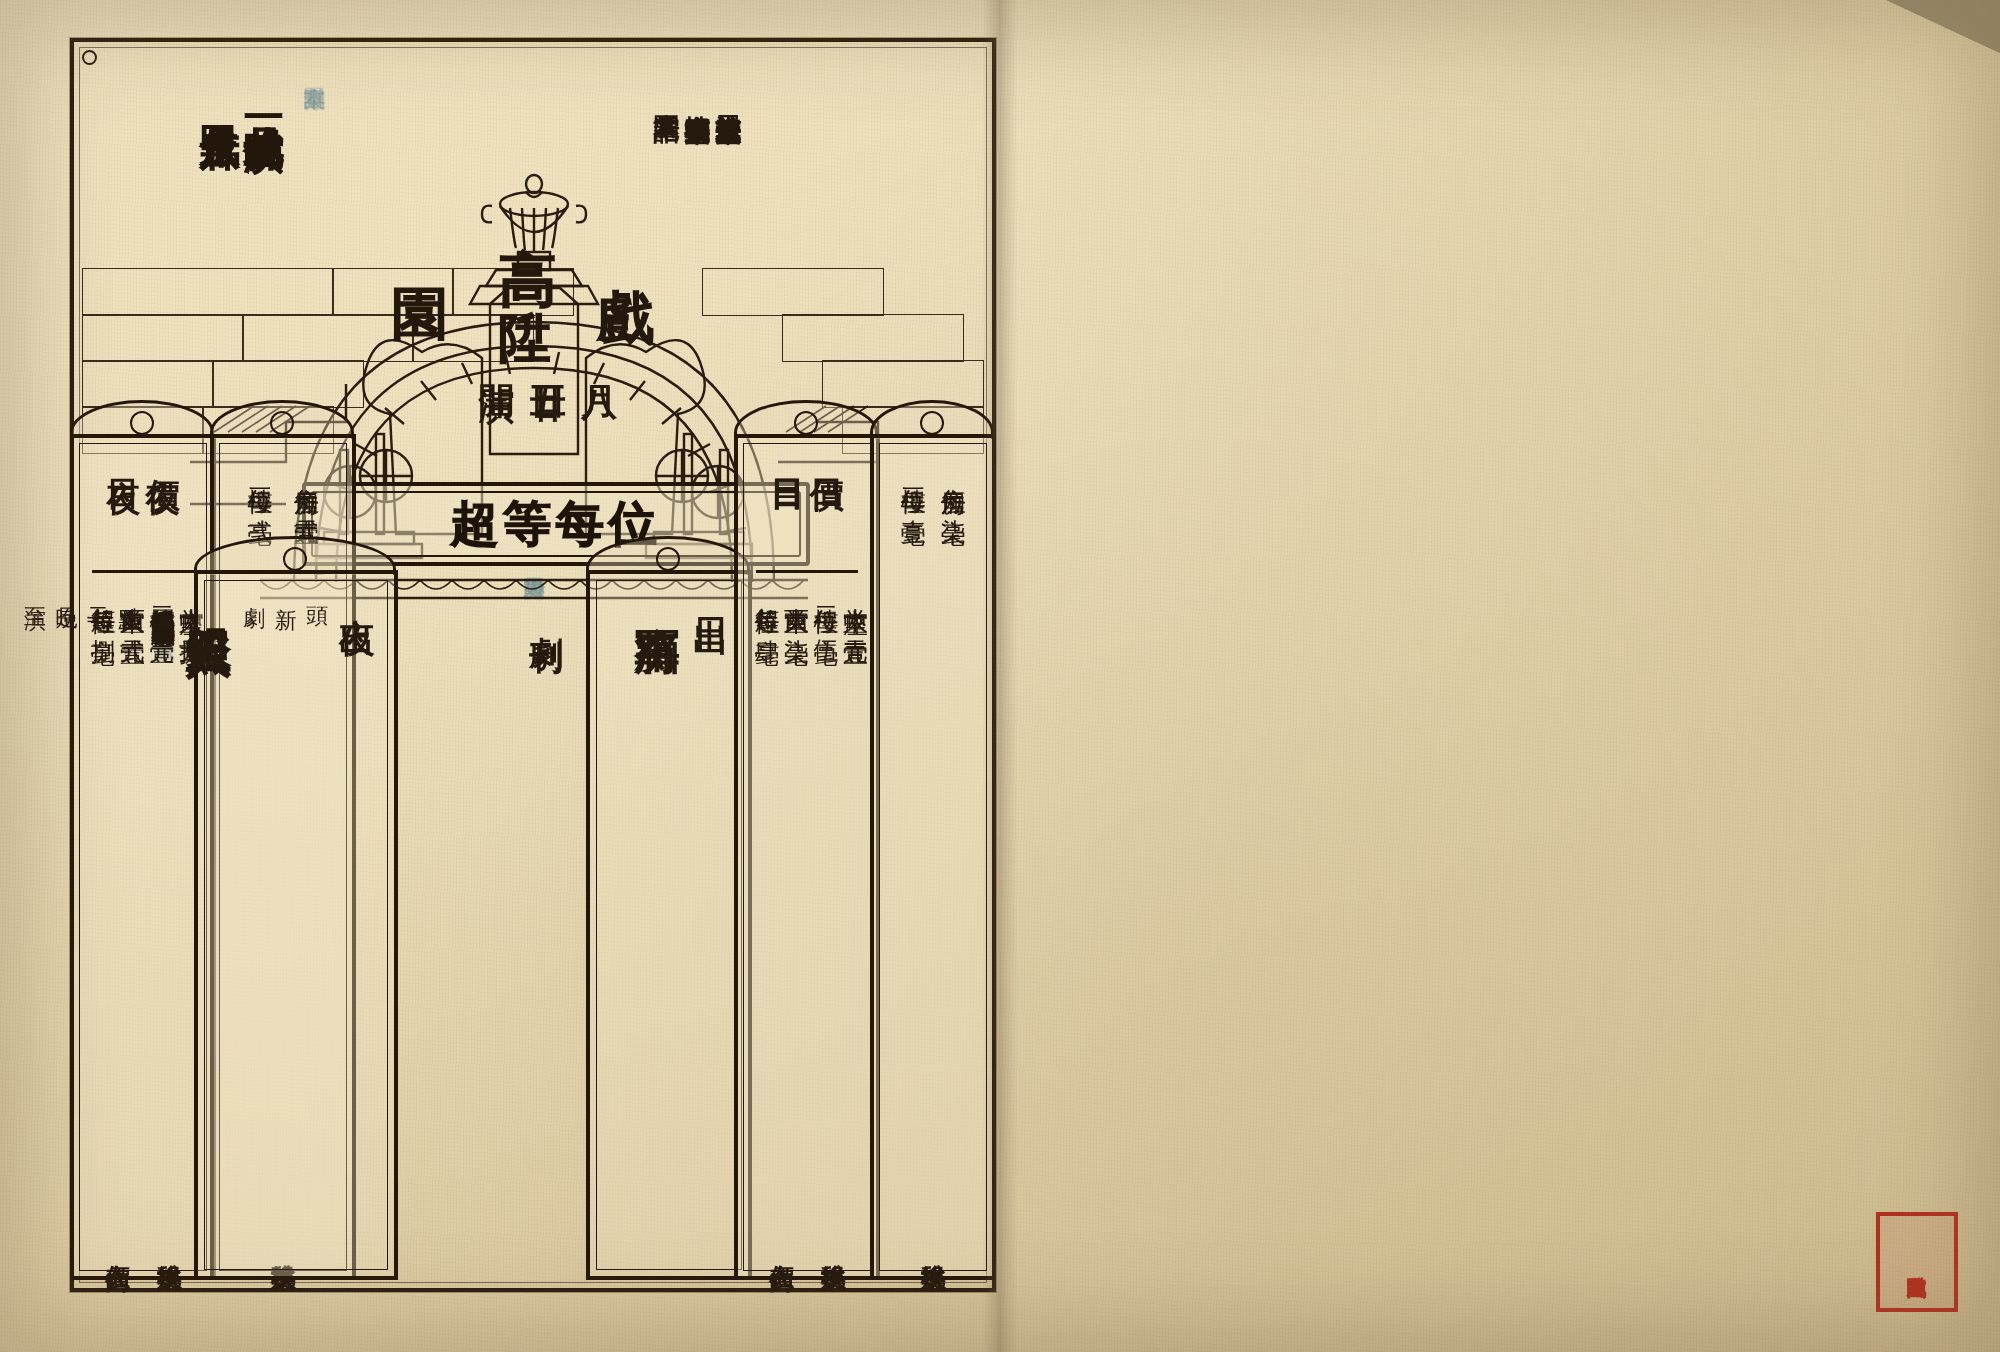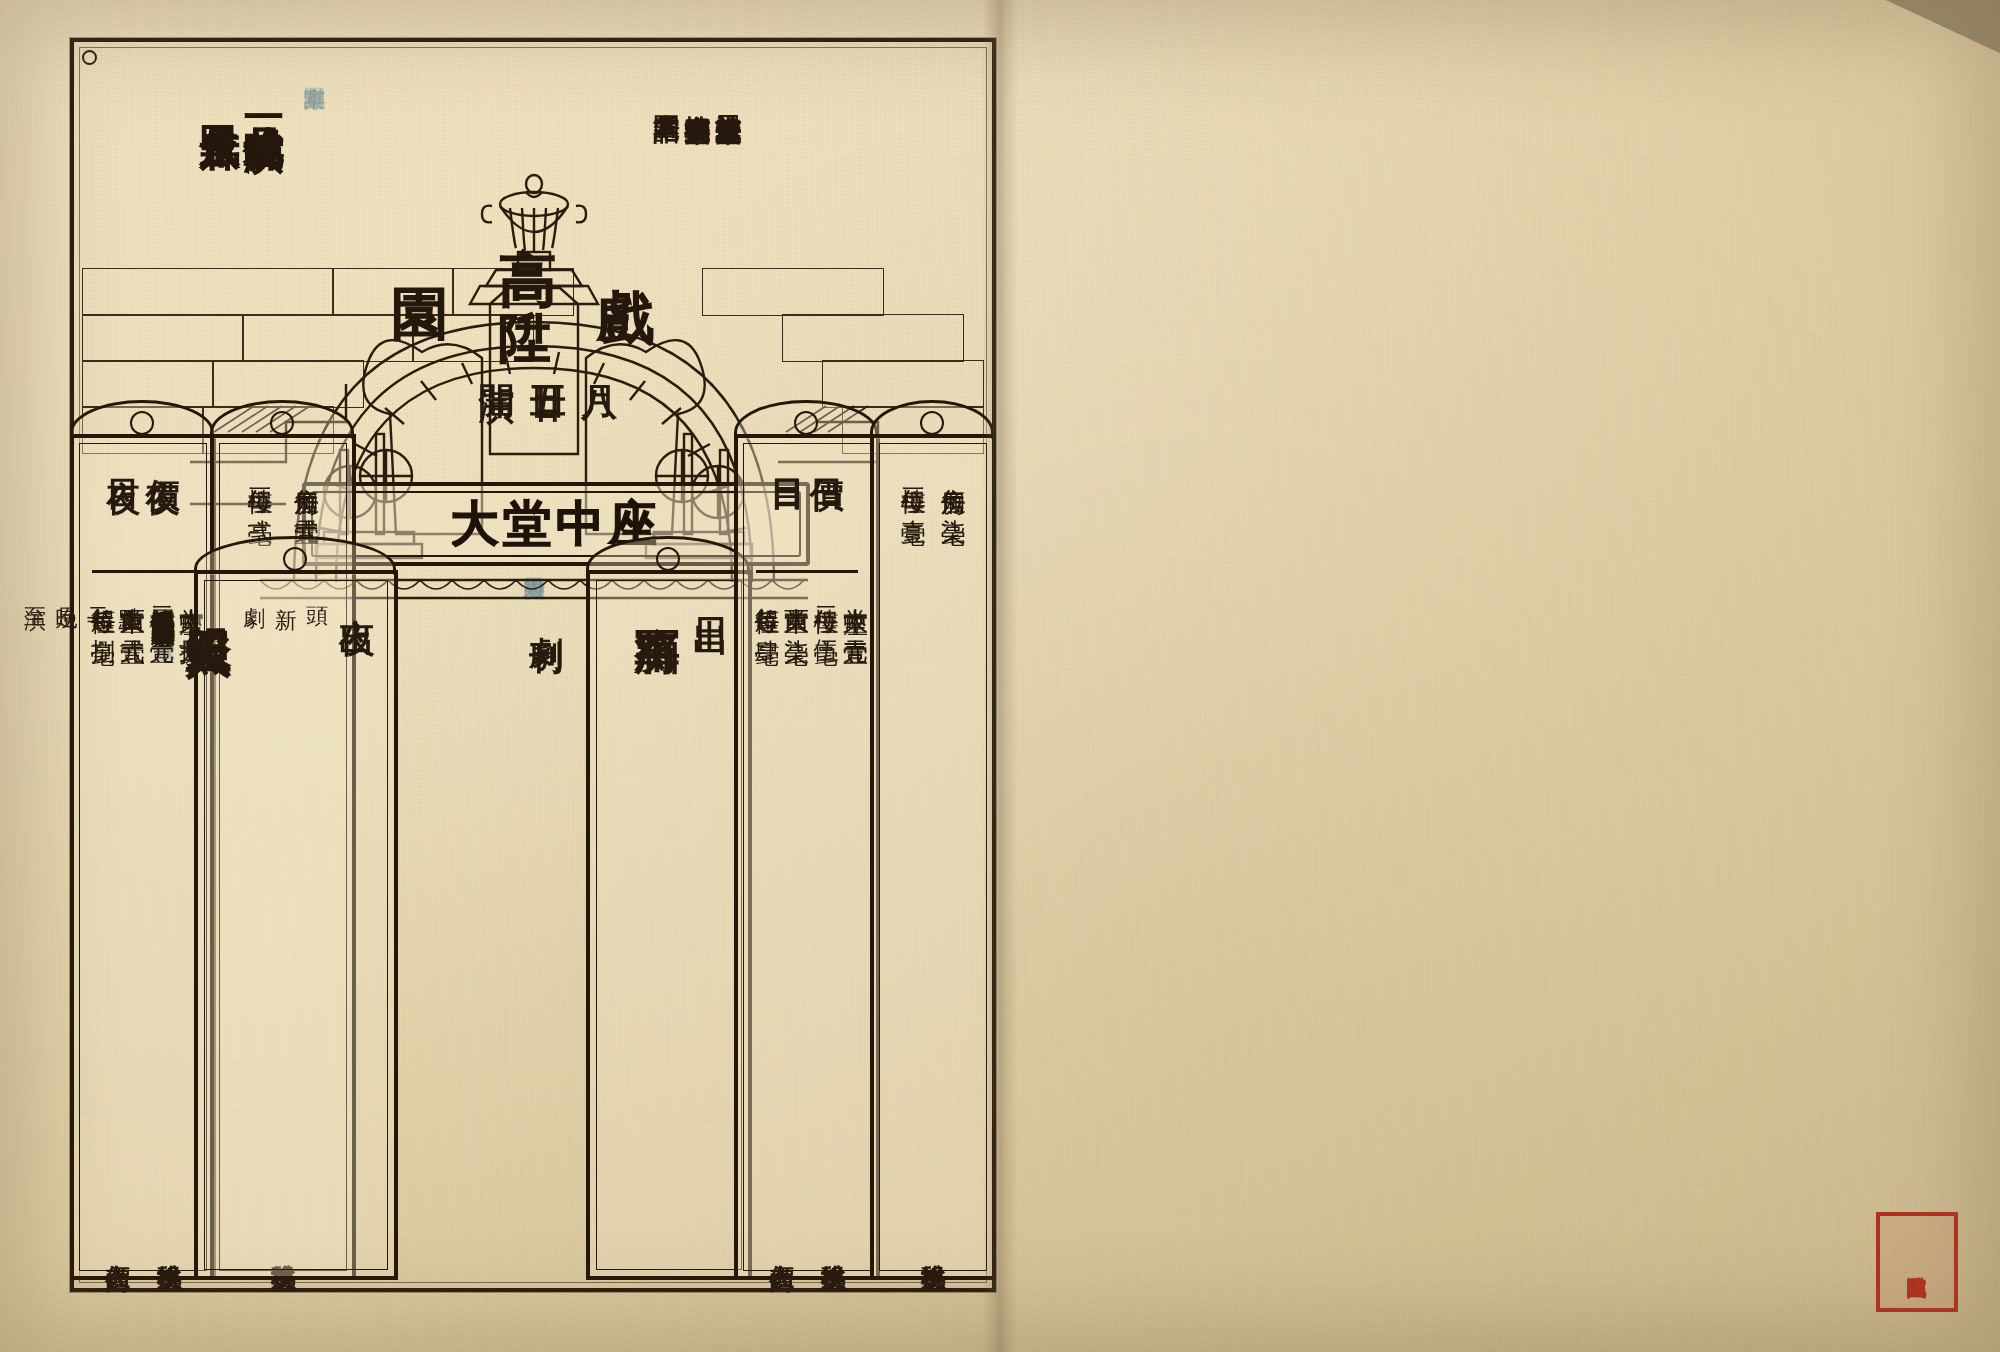--- a/index.html
+++ b/index.html
@@ -275,21 +275,21 @@
       <span class="v ink" style="position:absolute;left:524px;top:202px;font-size:56px;font-weight:bold;-webkit-text-stroke:1.2px #24170c;">戲</span>
       <span class="v ink" style="position:absolute;left:318px;top:202px;font-size:56px;font-weight:bold;-webkit-text-stroke:1.2px #24170c;">園</span>
 
       <div id="datepanel">
         <span class="v ink">開演</span>
         <span class="v ink">廿五日</span>
         <span class="v ink">八月</span>
       </div>
 
       <div id="troupeBanner">
-        <span class="t">大堂中座</span>
+        <span class="t">超等每位</span>
       </div>
 
       <div id="medallion">
         <span class="v ink">劇刊</span>
       </div>
 
       <div class="ornament" style="left:-4px;top:358px;width:138px;"></div>
       <div class="pricebox" style="left:-4px;top:392px;width:138px;height:838px;">
         <div class="pricehdr">
           <span class="v ink">夜價</span>

